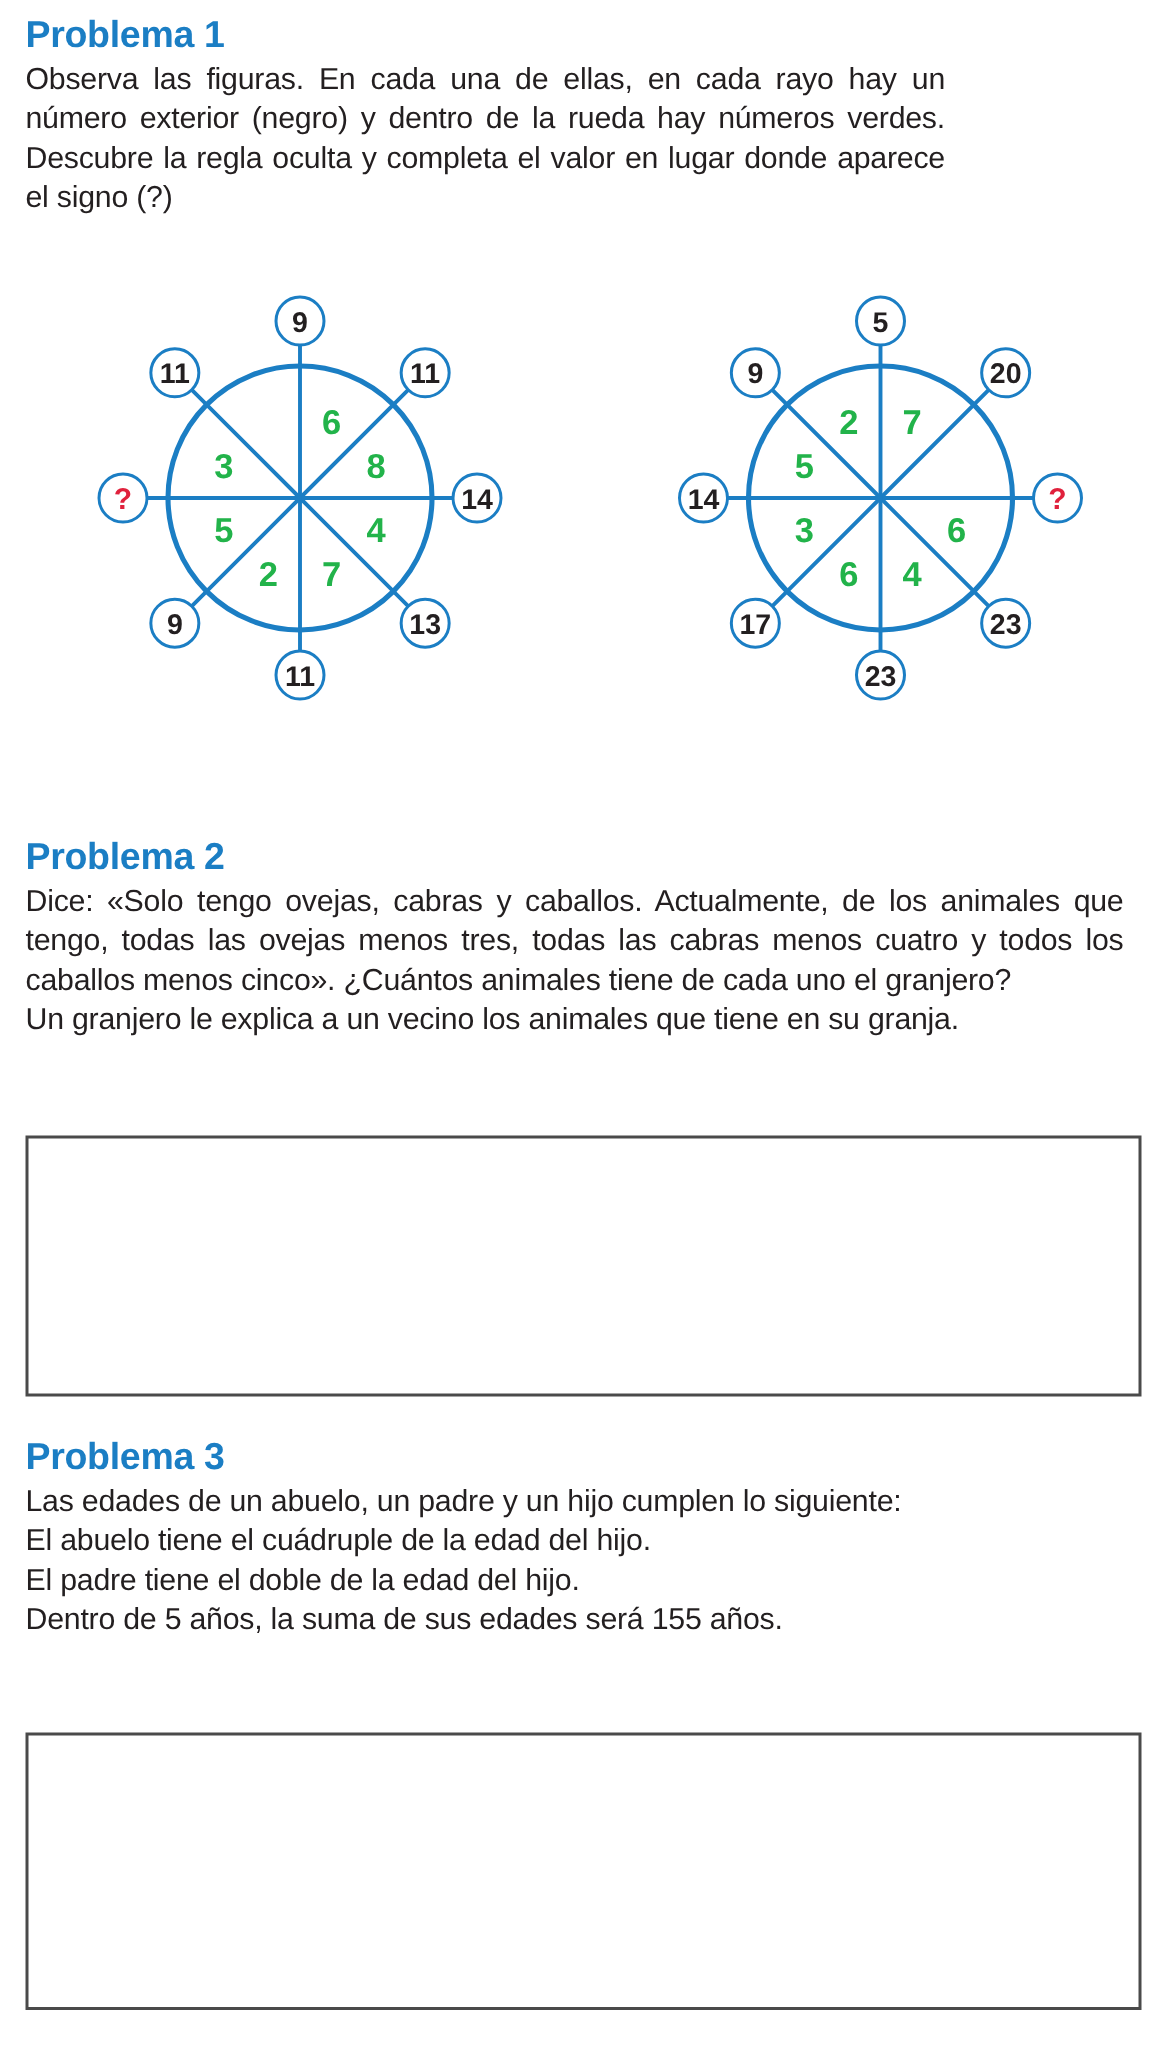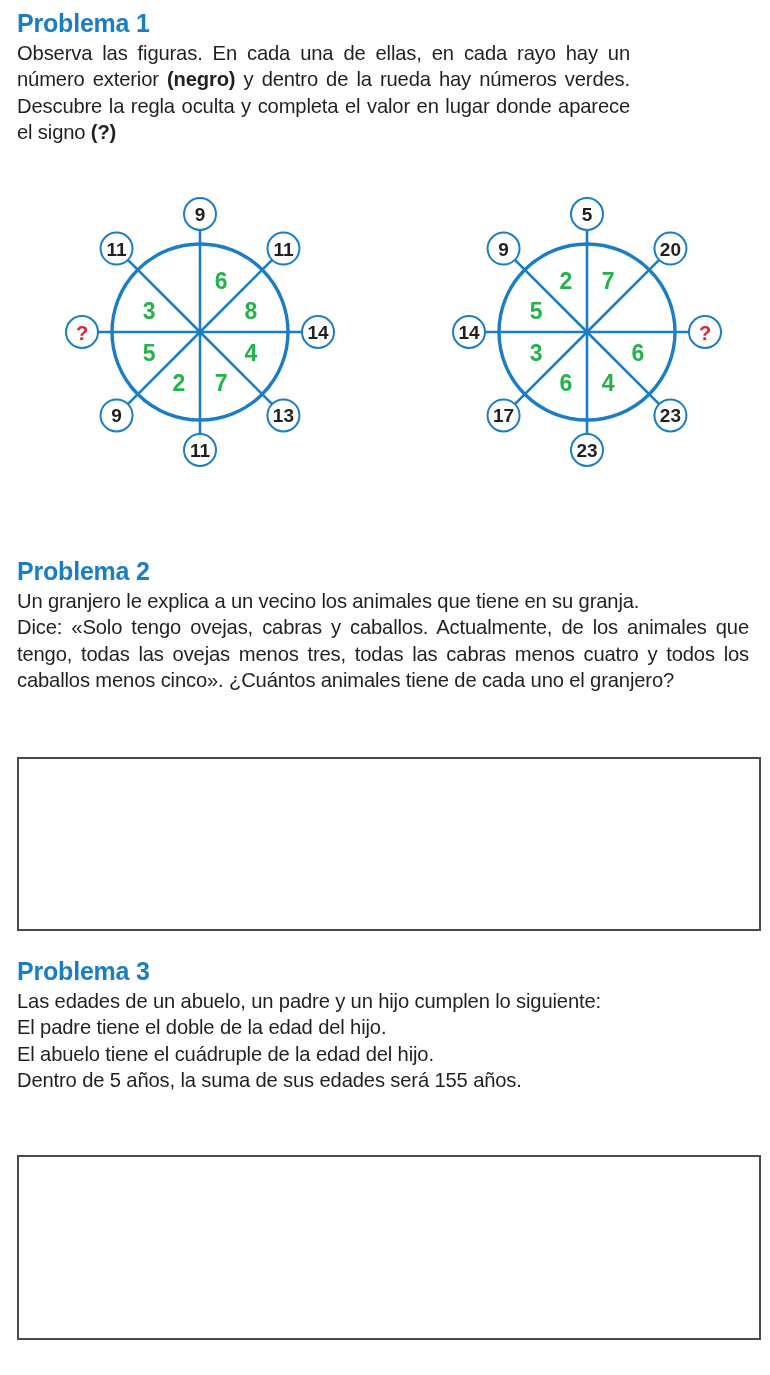--- a/index.html
+++ b/index.html
@@ -34,21 +34,21 @@
     line-height: 1.31;
     margin: 0;
     padding: 0 6px 0 17px;
     color: #231f20;
     letter-spacing: -0.15px;
   }
   .problem-body.justify {
     text-align: justify;
     text-align-last: left;
   }
-  .problem-body b { font-weight: bold; margin-top: 24px; }
+  .problem-body b { font-weight: normal; margin-top: 24px; }
 
   #block-problem1 { position: absolute; left: 0; top: 9px; width: 636px; }
   #wheels { position: absolute; left: 0; top: 148px; width: 770px; height: 375px; }
   #block-problem2 { position: absolute; left: 0; top: 557px; width: 755px; }
   #answer-box-2 {
     position: absolute; left: 17px; top: 757px;
     width: 744px; height: 174px;
     border: 2px solid #4a4a4a;
     background: #ffffff;
     box-sizing: border-box;
@@ -143,27 +143,27 @@
           <circle cx="469" cy="184.00000000000003" r="16" fill="#ffffff" stroke="#1b7ec4" stroke-width="2"></circle>
           <text x="469" y="191.00000000000003" fill="#231f20" font-size="19" font-weight="bold" font-family="&quot;Liberation Sans&quot;, sans-serif" text-anchor="middle">14</text>
           <circle cx="503.5613998199874" cy="100.5613998199874" r="16" fill="#ffffff" stroke="#1b7ec4" stroke-width="2"></circle>
           <text x="503.5613998199874" y="107.5613998199874" fill="#231f20" font-size="19" font-weight="bold" font-family="&quot;Liberation Sans&quot;, sans-serif" text-anchor="middle">9</text>
         </g>
     </svg>
   </div>
 
   <section id="block-problem2">
     <h2 class="problem-title">Problema 2</h2>
+    <p class="problem-body justify">Dice: «Solo tengo ovejas, cabras y caballos. Actualmente, de los animales que tengo, todas las ovejas menos tres, todas las cabras menos cuatro y todos los caballos menos cinco». ¿Cuántos animales tiene de cada uno el granjero?</p>
     <p class="problem-body">Un granjero le explica a un vecino los animales que tiene en su granja.</p>
-    <p class="problem-body justify">Dice: «Solo tengo ovejas, cabras y caballos. Actualmente, de los animales que tengo, todas las ovejas menos tres, todas las cabras menos cuatro y todos los caballos menos cinco». ¿Cuántos animales tiene de cada uno el granjero?</p>
   </section>
   <div id="answer-box-2"></div>
 
   <section id="block-problem3">
     <h2 class="problem-title">Problema 3</h2>
     <p class="problem-body">Las edades de un abuelo, un padre y un hijo cumplen lo siguiente:</p>
+    <p class="problem-body">El abuelo tiene el cuádruple de la edad del hijo.</p>
     <p class="problem-body">El padre tiene el doble de la edad del hijo.</p>
-    <p class="problem-body">El abuelo tiene el cuádruple de la edad del hijo.</p>
     <p class="problem-body">Dentro de 5 años, la suma de sus edades será 155 años.</p>
   </section>
   <div id="answer-box-3"></div>
 
 </div>
 
 </body></html>

